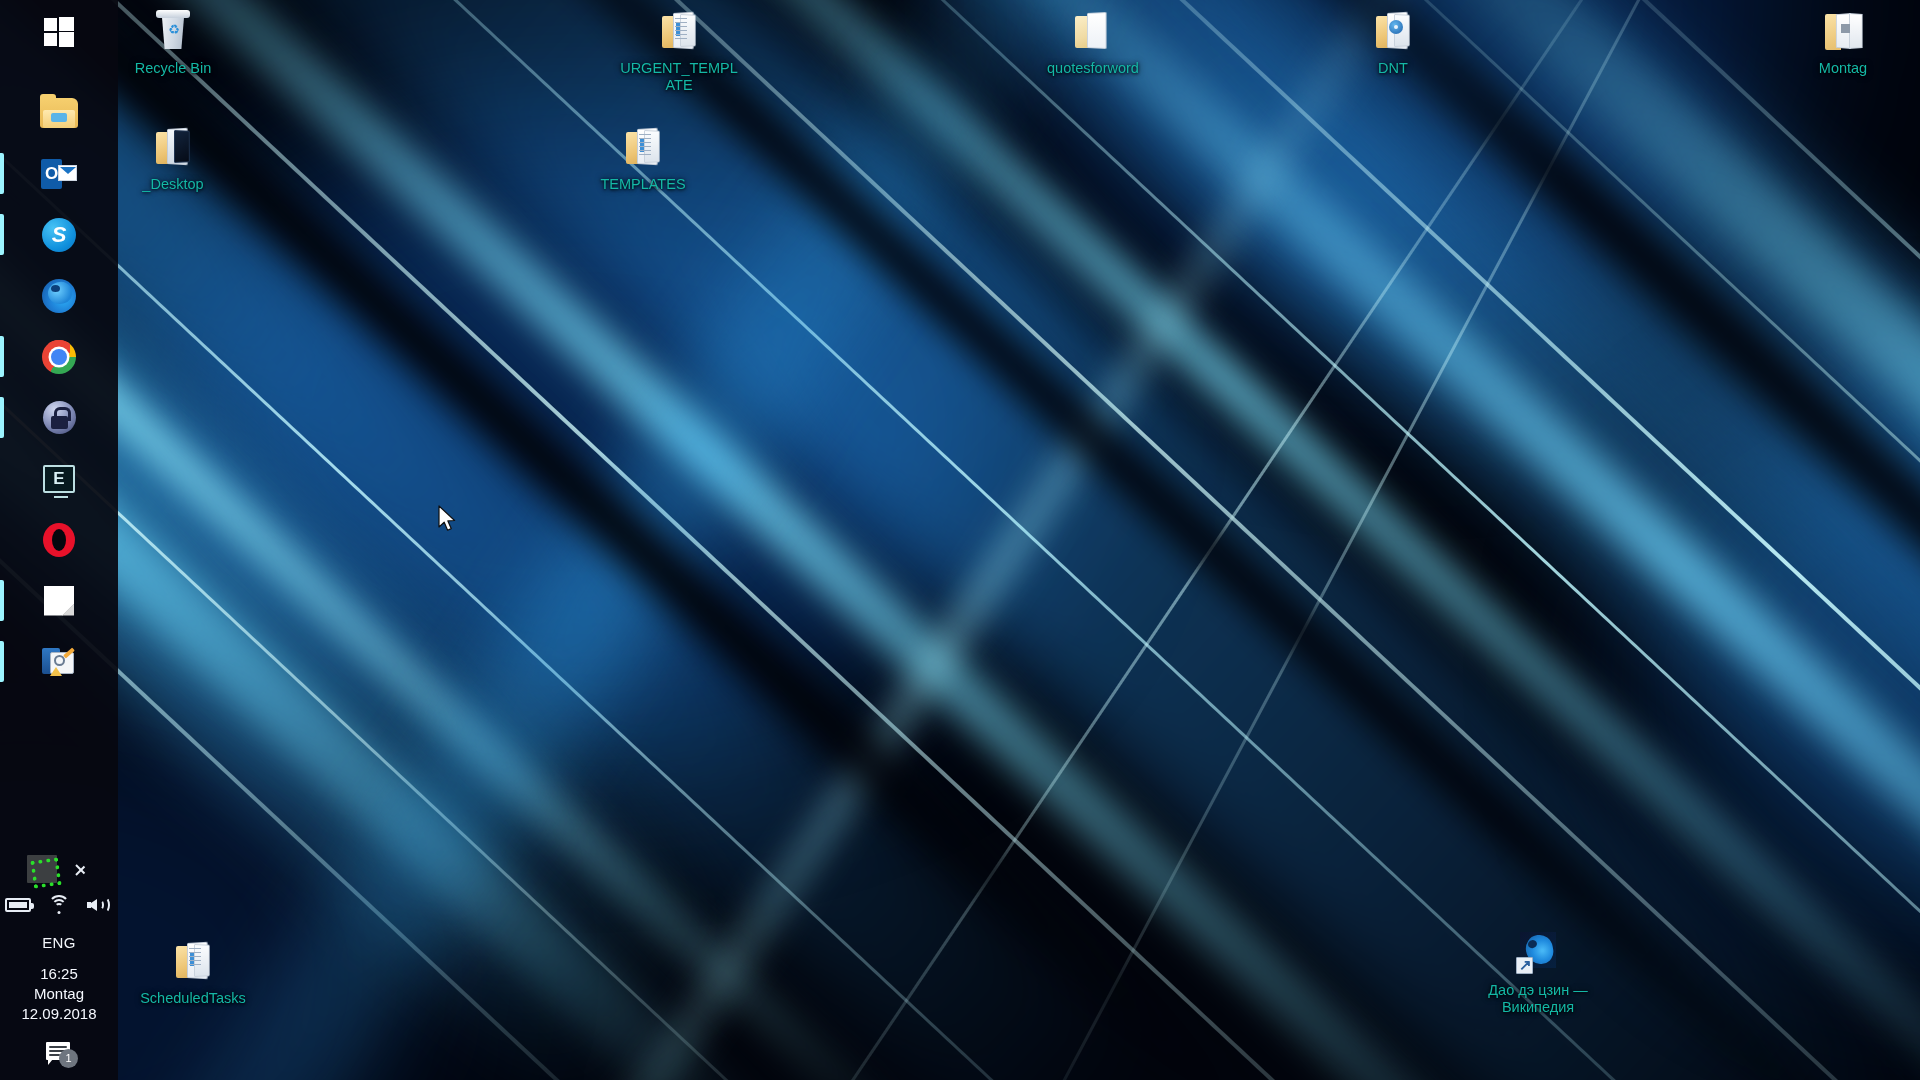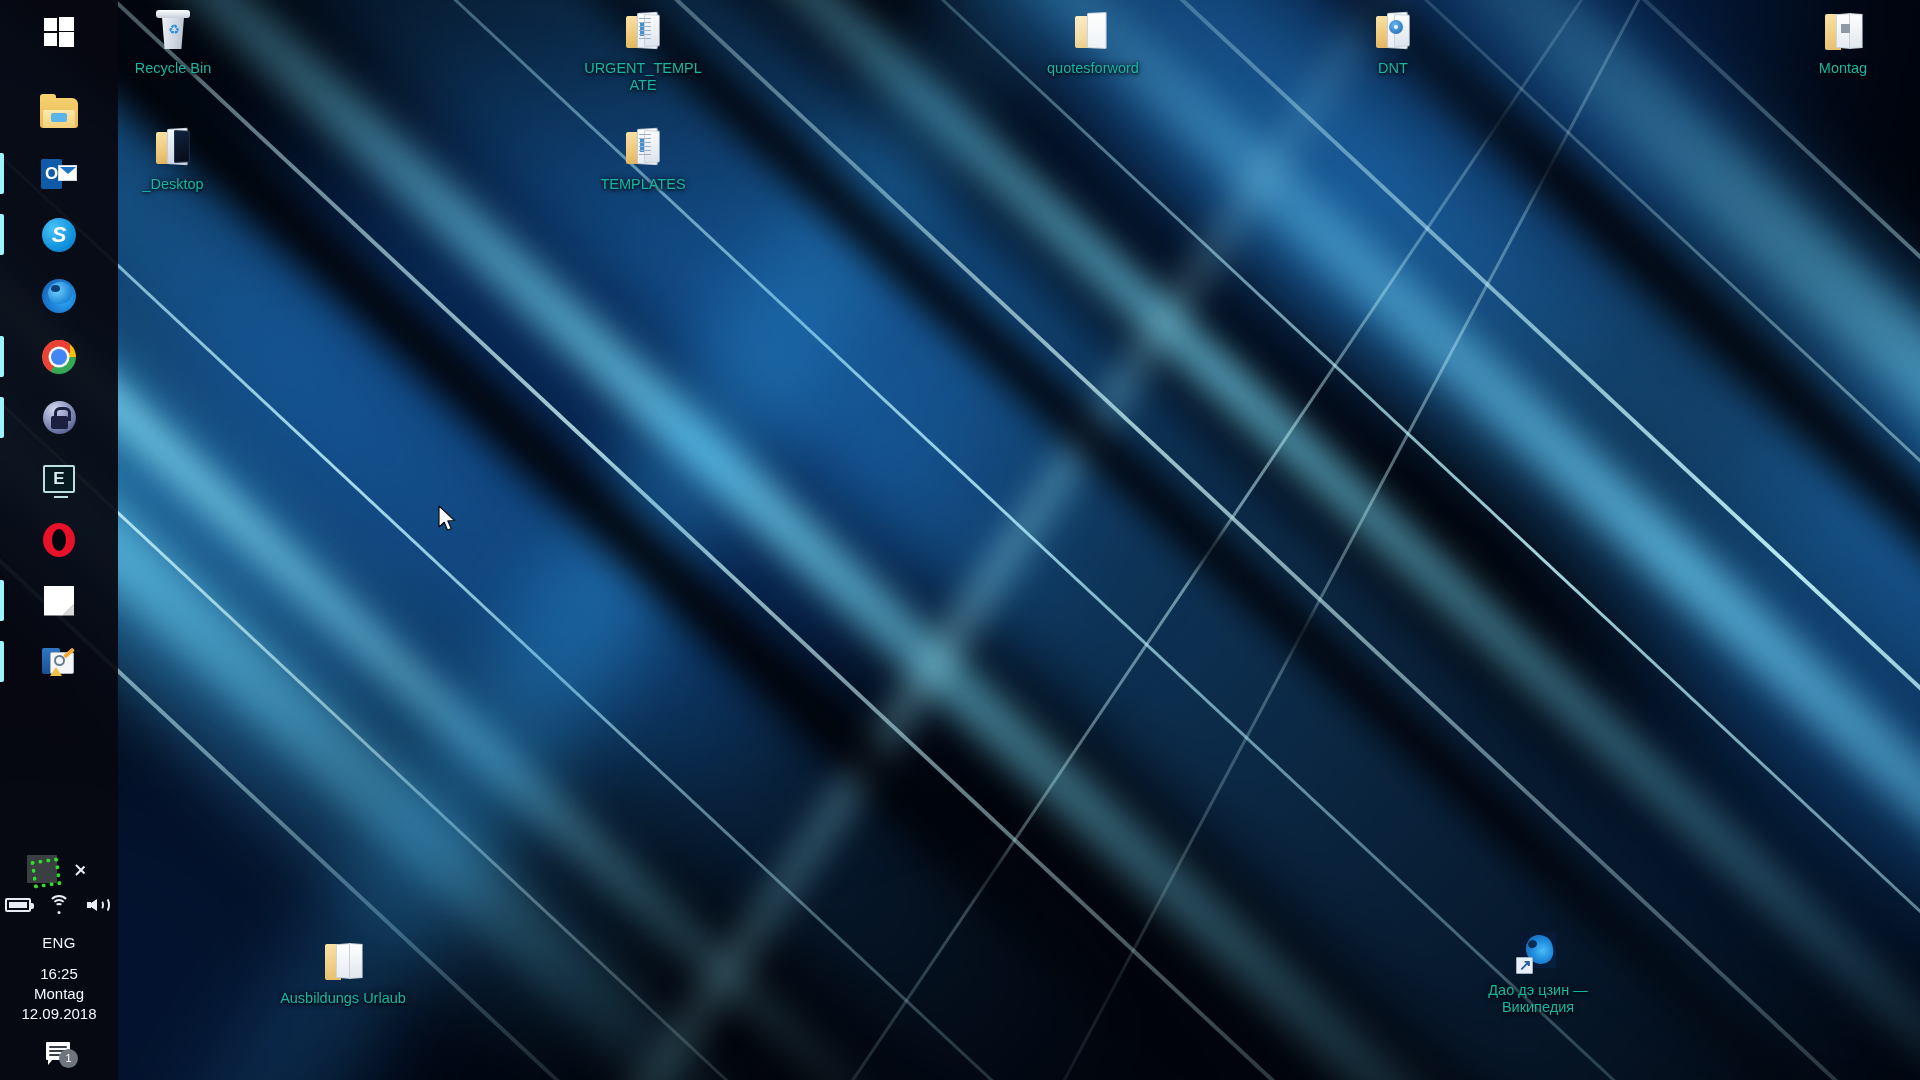--- a/index.html
+++ b/index.html
@@ -479,21 +479,21 @@
 
   <div class="dicon" style="left:110px;top:8px;">
     <div class="art art-bin">
       <div class="body"></div>
         <div class="lid"></div>
         <div class="rec">♻</div>
     </div>
     <div class="lbl">Recycle Bin</div>
   </div>
 
-  <div class="dicon" style="left:580px;top:8px;">
+  <div class="dicon" style="left:616px;top:8px;">
     <div class="art art-folder">
       <div class="fb"></div>
         <div class="pg"></div>
         <div class="pg2"></div>
       <div class="bluebar"></div>
       <div class="lines">
           <i style="top:0"></i>
           <i style="top:4px"></i>
           <i style="top:8px"></i>
           <i style="top:12px"></i>
@@ -552,29 +552,37 @@
           <i style="top:4px"></i>
           <i style="top:8px"></i>
           <i style="top:12px"></i>
           <i style="top:16px"></i>
           <i style="top:20px"></i>
         </div>
     </div>
     <div class="lbl">TEMPLATES</div>
   </div>
 
-
-  <div class="dicon" style="left:280px;top:938px;">
-    <div class="art art-books">
+  <div class="dicon" style="left:130px;top:938px;">
+    <div class="art art-folder">
       <div class="fb"></div>
-        <div class="pL"></div>
-        <div class="pR"></div>
-    </div>
-    <div class="lbl">Ausbildungs Urlaub</div>
-  </div>
+        <div class="pg"></div>
+        <div class="pg2"></div>
+      <div class="bluebar"></div>
+      <div class="lines">
+          <i style="top:0"></i>
+          <i style="top:4px"></i>
+          <i style="top:8px"></i>
+          <i style="top:12px"></i>
+          <i style="top:16px"></i>
+        </div>
+    </div>
+    <div class="lbl">ScheduledTasks</div>
+  </div>
+
 
   <div class="dicon" style="left:1475px;top:930px;">
     <div class="art art-ffsc">
       <div class="tile"></div>
         <div class="fox"></div>
         <div class="sc"></div>
     </div>
     <div class="lbl">Дао дэ цзин — Википедия</div>
   </div>
 

